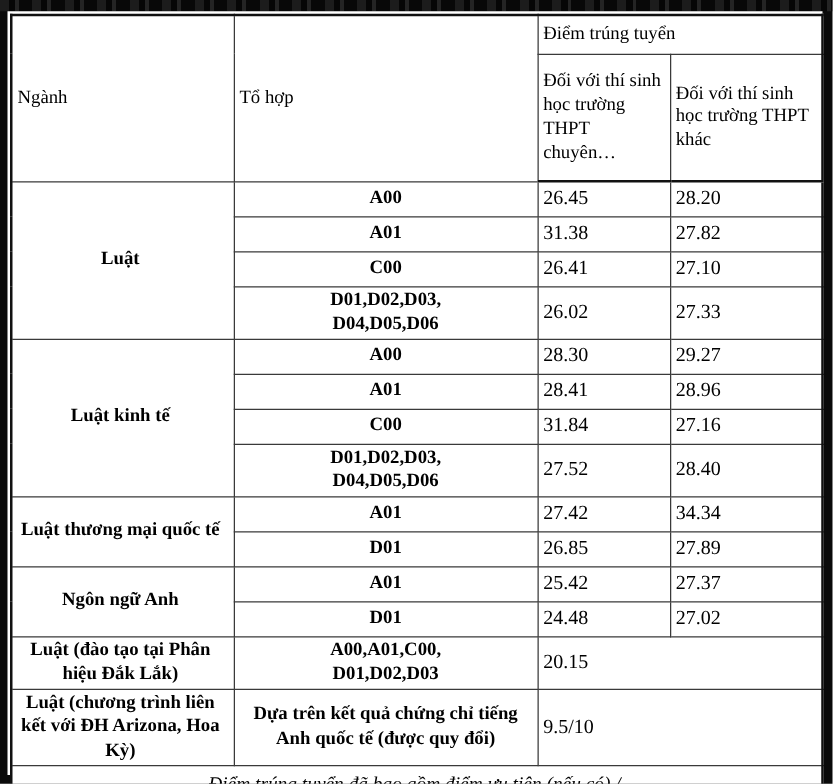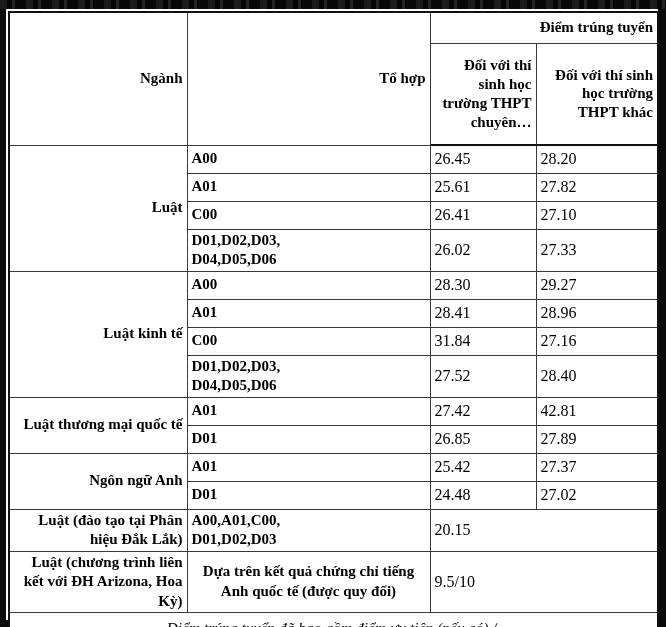--- a/index.html
+++ b/index.html
@@ -28,31 +28,31 @@
   }
   table, th, td{border:1px solid #3a3a3a;}
   table{border:2px solid #111;}
   th, td{
     color:#000;
     box-sizing:border-box;
     padding:1px 4px;
     overflow:hidden;
   }
   thead th{
-    font-weight:bold;font-size:15px;text-align:right;vertical-align:middle;line-height:1.25;
+    font-weight:normal;font-size:15px;text-align:left;vertical-align:middle;line-height:1.25;
   }
   tr.h1{height:31px;}
   tr.h2{height:102px;}
   tr.h2 th{border-bottom:2px solid #111;}
   td.nganh{
-    font-weight:bold;font-size:15px;text-align:right;vertical-align:middle;
+    font-weight:bold;font-size:15px;text-align:center;vertical-align:middle;
     padding-left:0;line-height:1.3;
   }
   td.tohop{
-    font-weight:bold;font-size:15px;text-align:left;vertical-align:middle;
+    font-weight:bold;font-size:15px;text-align:center;vertical-align:middle;
     white-space:pre-line;line-height:1.3;
   }
   td.tohop.left{text-align:center;padding-left:8px;padding-right:8px;}
   td.score{
     font-weight:normal;font-size:16px;text-align:left;vertical-align:middle;
   }
   tr.small{height:28px;}
   tr.tall{height:42px;}
   tr.m0{height:39px;margin-top:40px;}
   tr.m1{height:57px;}
@@ -87,21 +87,21 @@
     </thead>
     <tbody>
         <tr class="small">
           <td class="nganh" rowspan="4">Luật</td>
           <td class="tohop">A00</td>
           <td class="score">26.45</td>
           <td class="score">28.20</td>
         </tr>
         <tr class="small">
           <td class="tohop">A01</td>
-          <td class="score">25.61</td>
+          <td class="score">31.38</td>
           <td class="score">27.82</td>
         </tr>
         <tr class="small">
           <td class="tohop">C00</td>
           <td class="score">26.41</td>
           <td class="score">27.10</td>
         </tr>
         <tr class="tall">
           <td class="tohop">D01,D02,D03,
 D04,D05,D06</td>
@@ -127,21 +127,21 @@
         <tr class="tall">
           <td class="tohop">D01,D02,D03,
 D04,D05,D06</td>
           <td class="score">27.52</td>
           <td class="score">28.40</td>
         </tr>
         <tr class="small">
           <td class="nganh" rowspan="2">Luật thương mại quốc tế</td>
           <td class="tohop">A01</td>
           <td class="score">27.42</td>
-          <td class="score">42.81</td>
+          <td class="score">34.34</td>
         </tr>
         <tr class="small">
           <td class="tohop">D01</td>
           <td class="score">26.85</td>
           <td class="score">27.89</td>
         </tr>
         <tr class="small">
           <td class="nganh" rowspan="2">Ngôn ngữ Anh</td>
           <td class="tohop">A01</td>
           <td class="score">25.42</td>

